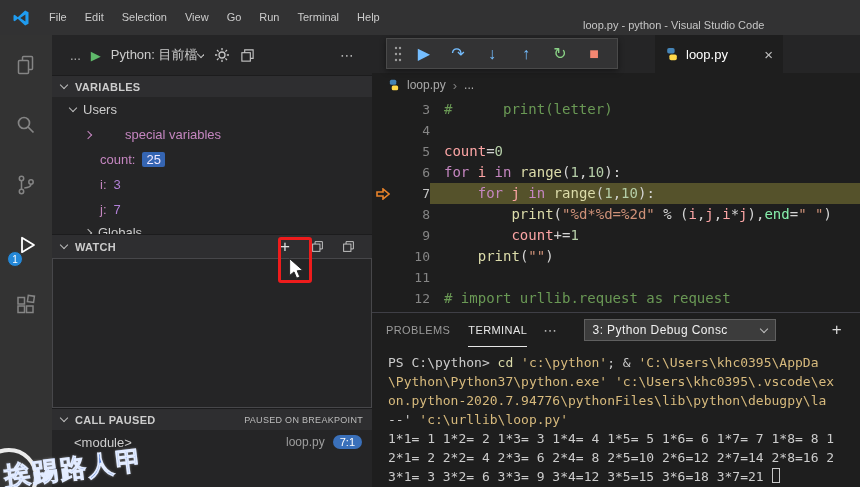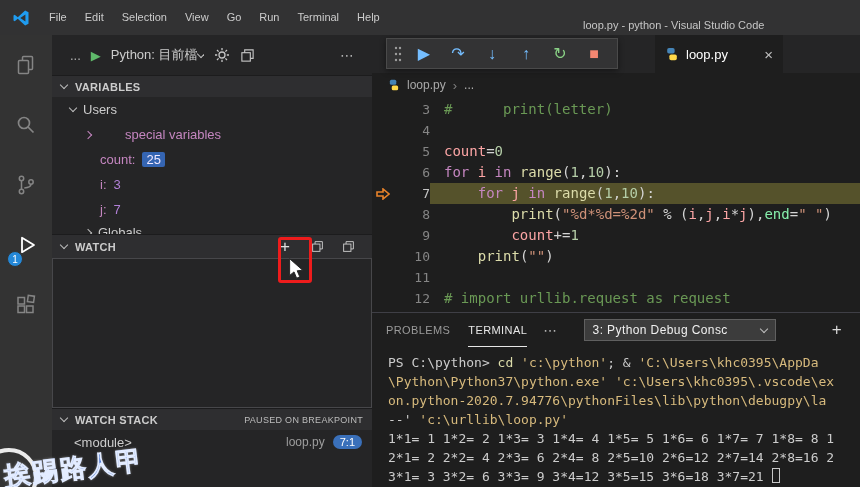--- a/index.html
+++ b/index.html
@@ -227,21 +227,21 @@
             <rect x="2" y="5" width="9" height="9"></rect>
             <path d="M5 5V2h9v9h-3"></path>
           </svg>
       </span>
     </span>
   </div>
   <div class="watch-body"></div>
 
   <div class="sec-hdr cs-hdr">
     <i class="chev down"></i>
-    <span>WATCH STACK</span>
+    <span>CALL PAUSED</span>
     <span class="cs-status">PAUSED ON BREAKPOINT</span>
   </div>
   <div class="cs-row">
     <span>&lt;module&gt;</span>
     <span class="frame-file">loop.py</span>
     <span class="pos-badge">7:1</span>
   </div>
 </div>
 
 <div class="main">

